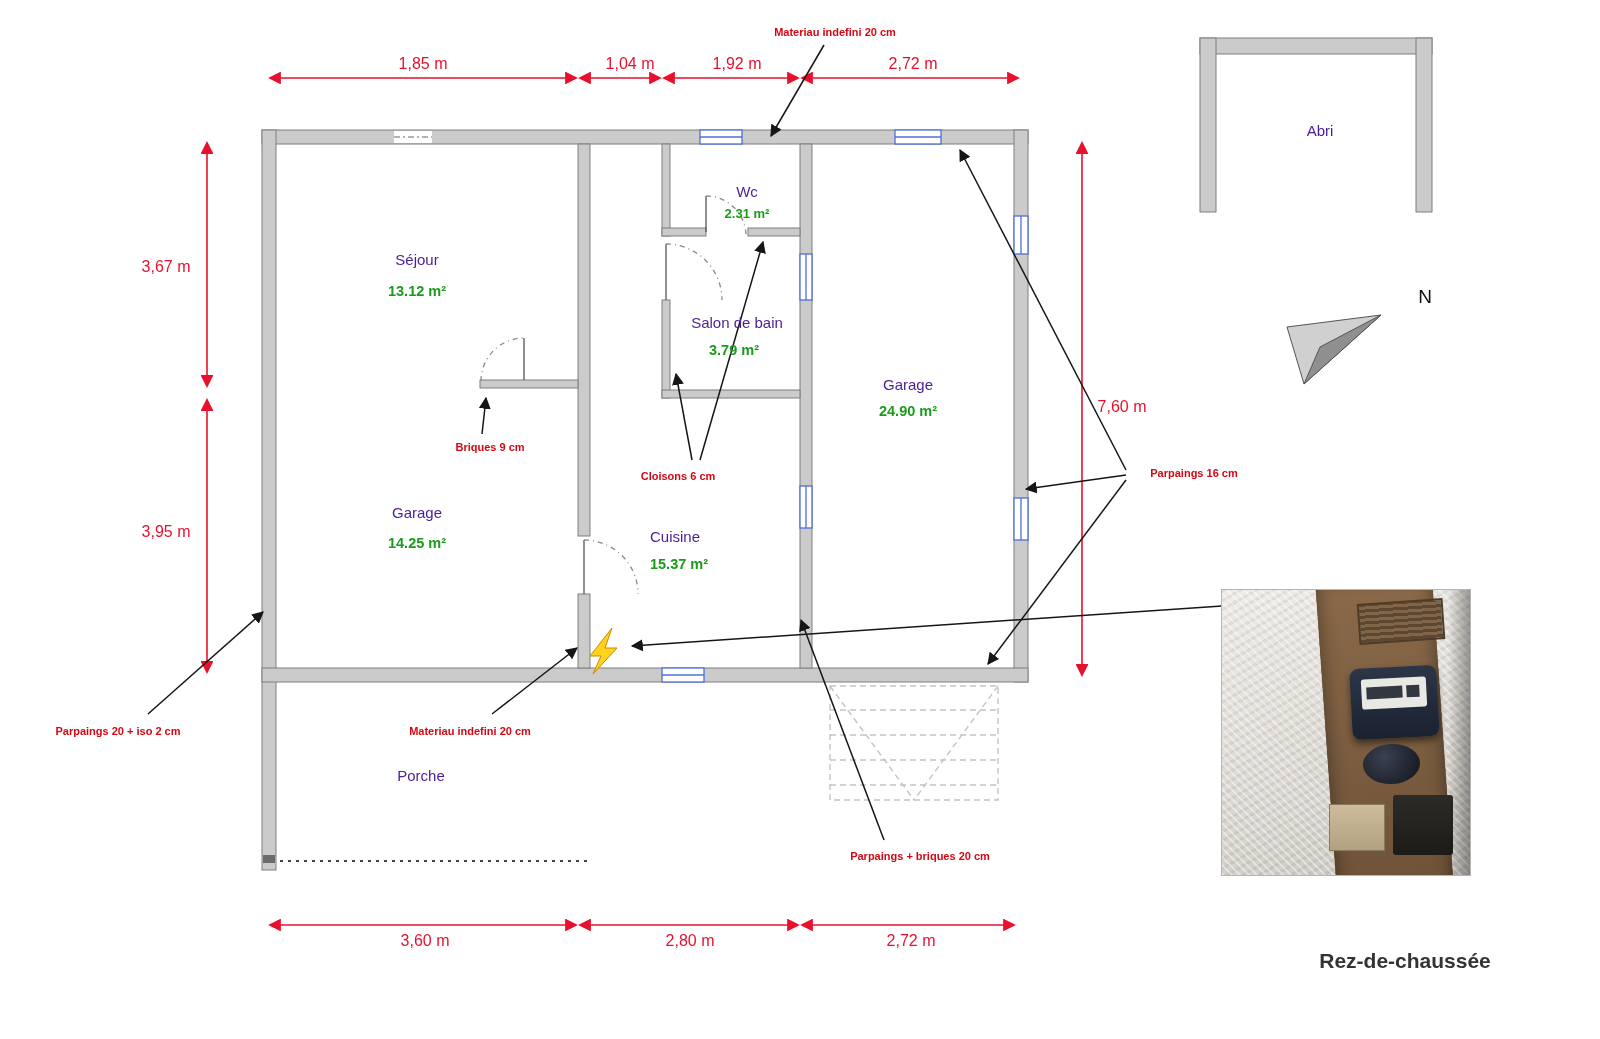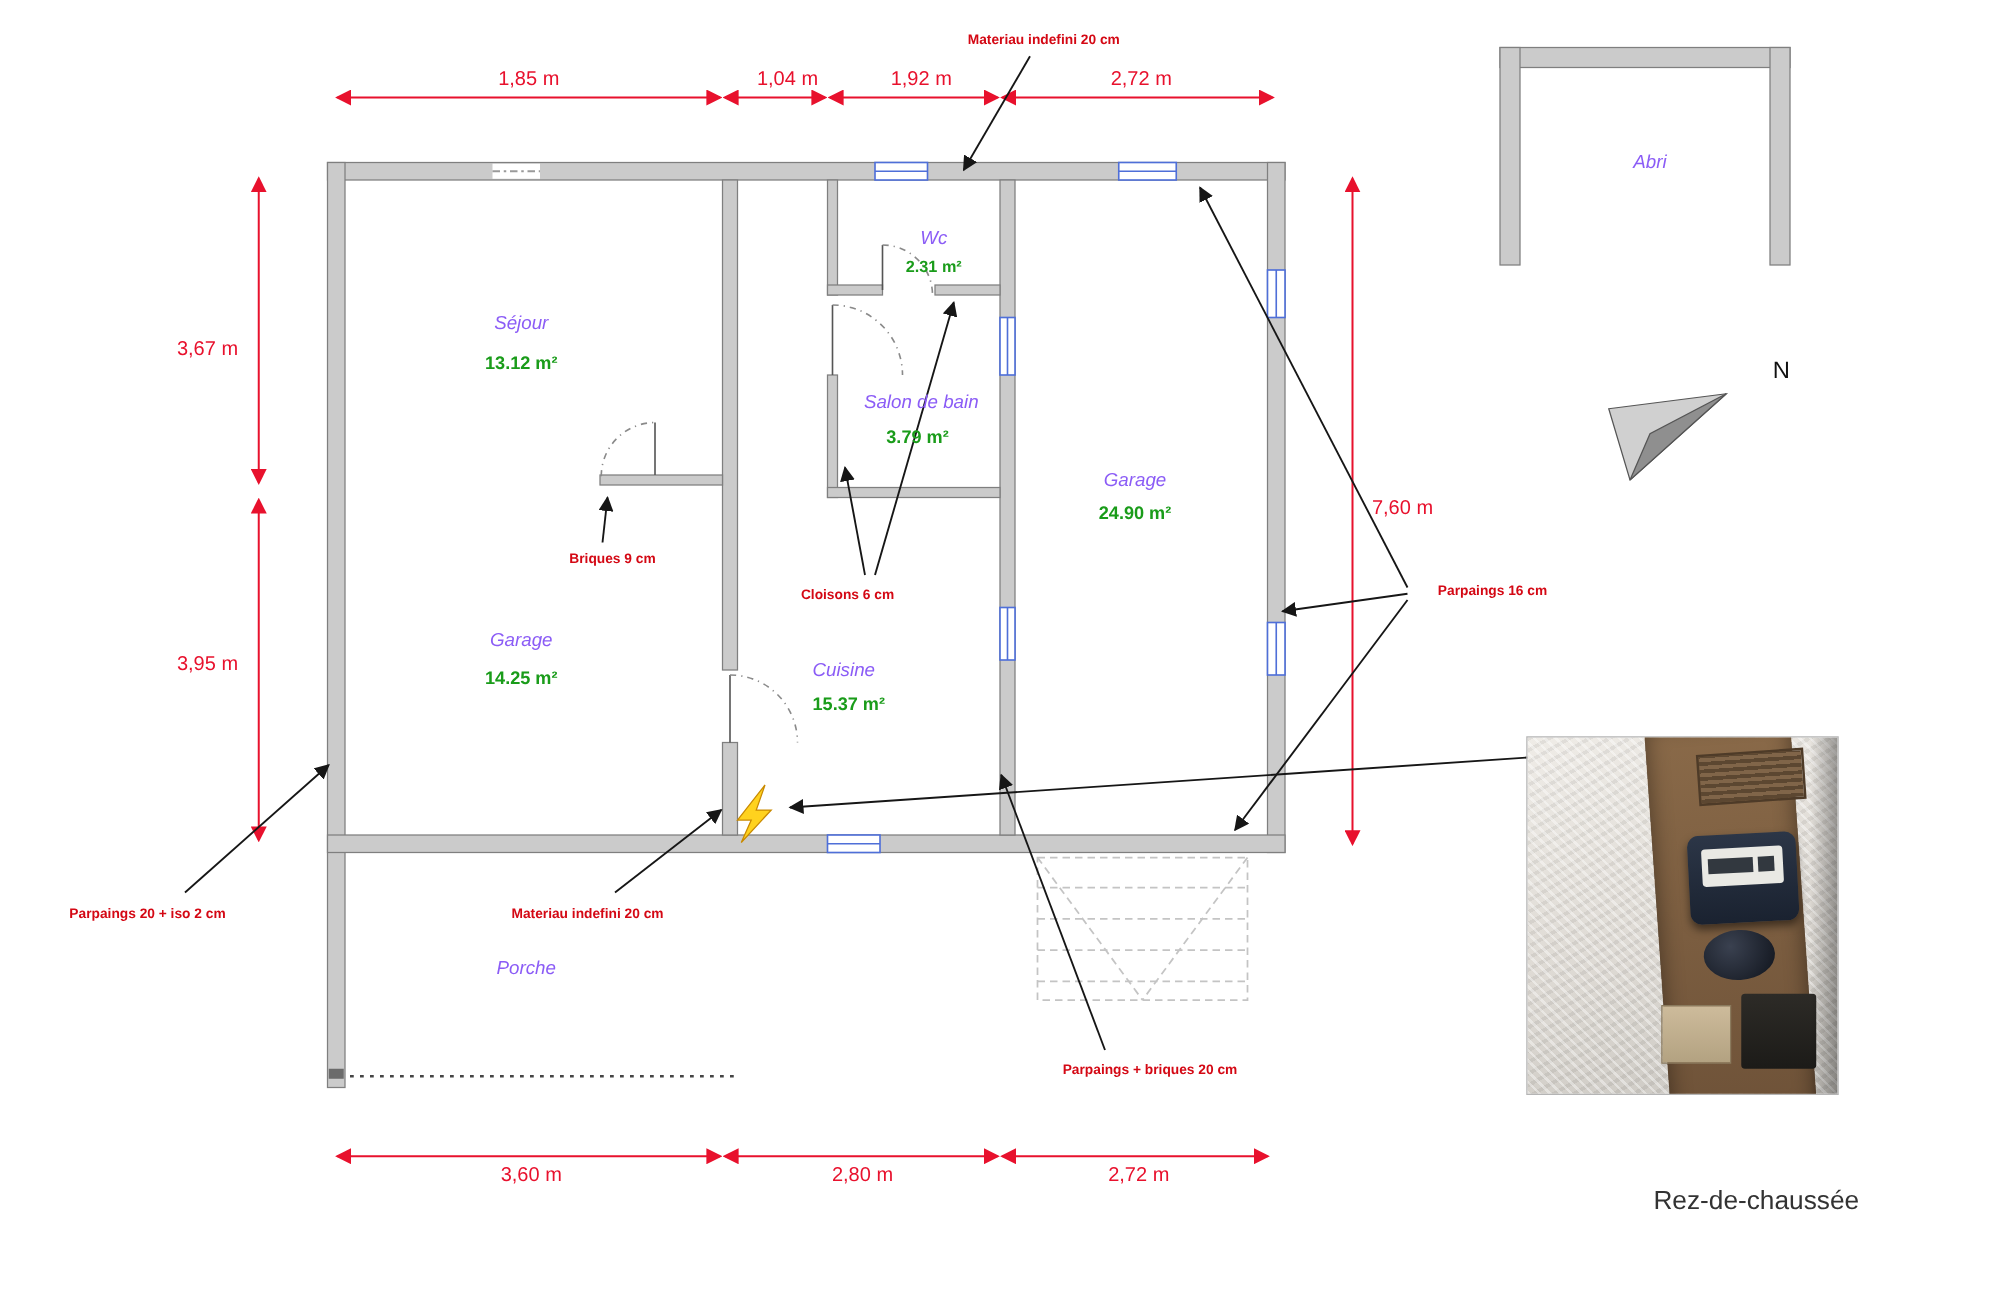--- a/index.html
+++ b/index.html
@@ -1,25 +1,25 @@
 <!DOCTYPE html>
 <html><head>
 <meta charset="utf-8">
 <style>
   html,body{margin:0;padding:0;background:#fff;}
   .canvas{position:relative;width:1600px;height:1039px;background:#ffffff;
           font-family:"Liberation Sans",sans-serif;overflow:hidden;}
   svg.layer{position:absolute;left:0;top:0;}
   .lbl{position:absolute;transform:translate(-50%,-50%);white-space:nowrap;}
-  .room-name{font-size:15px;color:#8b5cf6;font-style:italic;}
+  .room-name{font-size:15px;color:#4c1d95;}
   .room-area{font-size:14.5px;font-weight:bold;color:#1a9c1a;}
   .room-area.small{font-size:13px;}
   .dim{font-size:16px;color:#e8112d;}
   .ann{font-size:11px;font-weight:bold;color:#d40814;}
-  .title{font-size:21px;color:#333;}
+  .title{font-size:21px;color:#333;font-weight:bold;}
   .north{font-size:19px;color:#111;}
   
   .photo{position:absolute;left:1222px;top:590px;width:248px;height:285px;overflow:hidden;
          outline:1px solid #b5b5b5;
          background:linear-gradient(160deg,#efece7 0%,#ddd9d3 55%,#c9c6c0 100%);}
   .photo-texture{position:absolute;inset:0;
          background-image:repeating-linear-gradient(45deg,rgba(255,255,255,.4) 0 2px,rgba(0,0,0,0) 2px 6px),
                           repeating-linear-gradient(-30deg,rgba(0,0,0,.06) 0 3px,rgba(0,0,0,0) 3px 8px);}
   .photo-board{position:absolute;left:42%;top:-5%;width:47%;height:112%;
          background:linear-gradient(180deg,#8a6a49,#6e5238);
@@ -196,21 +196,21 @@
   <div class="lbl room-area" style="left:679px;top:564px">15.37 m²</div>
   <div class="lbl room-name" style="left:908px;top:384px">Garage</div>
   <div class="lbl room-area" style="left:908px;top:411px">24.90 m²</div>
   <div class="lbl room-name" style="left:421px;top:775px">Porche</div>
   <div class="lbl room-name" style="left:1320px;top:130px">Abri</div>
 
   <div class="lbl dim" style="left:423px;top:64px">1,85 m</div>
   <div class="lbl dim" style="left:630px;top:64px">1,04 m</div>
   <div class="lbl dim" style="left:737px;top:64px">1,92 m</div>
   <div class="lbl dim" style="left:913px;top:64px">2,72 m</div>
-  <div class="lbl dim" style="left:166px;top:280px">3,67 m</div>
+  <div class="lbl dim" style="left:166px;top:267px">3,67 m</div>
   <div class="lbl dim" style="left:166px;top:532px">3,95 m</div>
   <div class="lbl dim" style="left:1122px;top:407px">7,60 m</div>
   <div class="lbl dim" style="left:425px;top:941px">3,60 m</div>
   <div class="lbl dim" style="left:690px;top:941px">2,80 m</div>
   <div class="lbl dim" style="left:911px;top:941px">2,72 m</div>
 
   <div class="lbl ann" style="left:835px;top:32px">Materiau indefini 20 cm</div>
   <div class="lbl ann" style="left:490px;top:447px">Briques 9 cm</div>
   <div class="lbl ann" style="left:678px;top:476px">Cloisons 6 cm</div>
   <div class="lbl ann" style="left:1194px;top:473px">Parpaings 16 cm</div>

